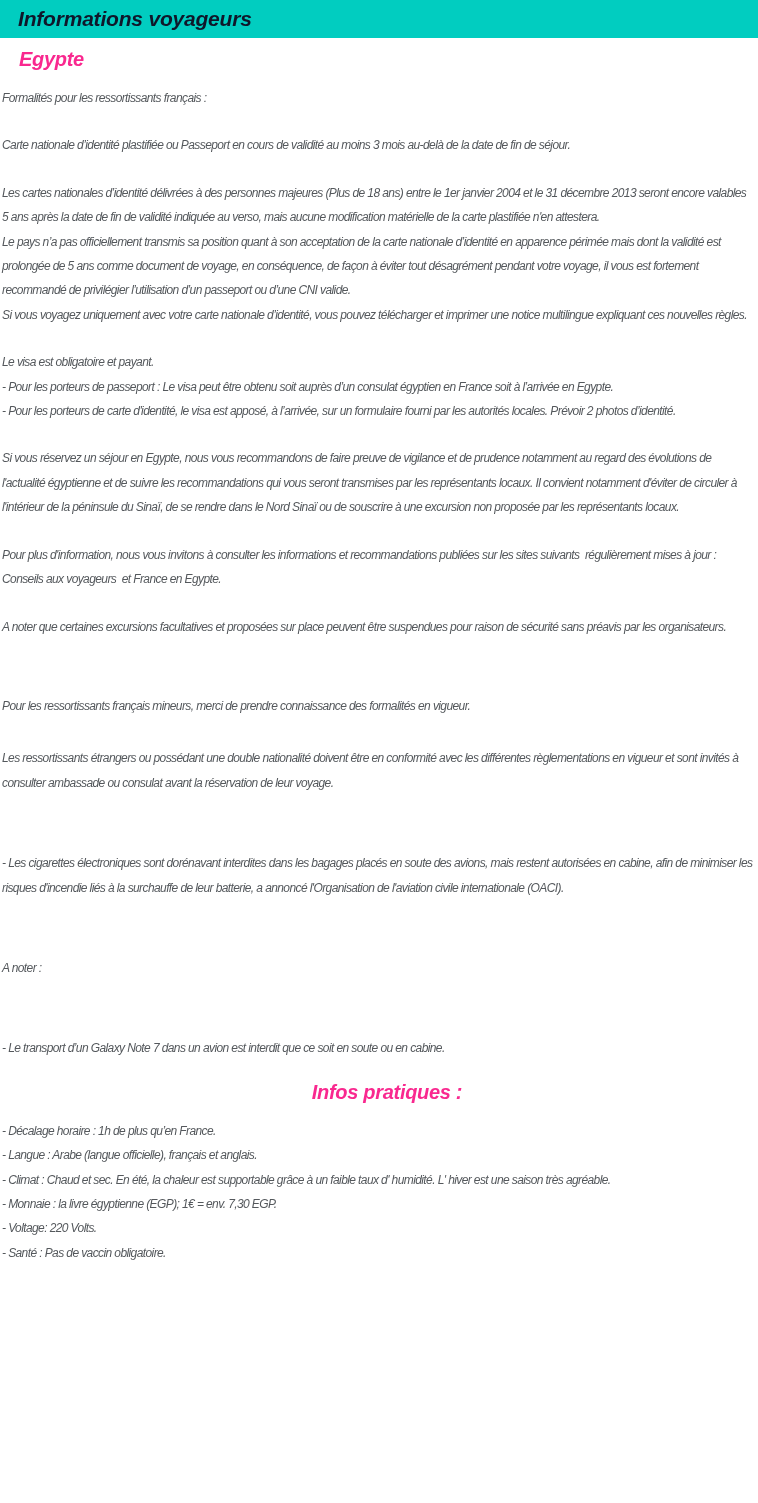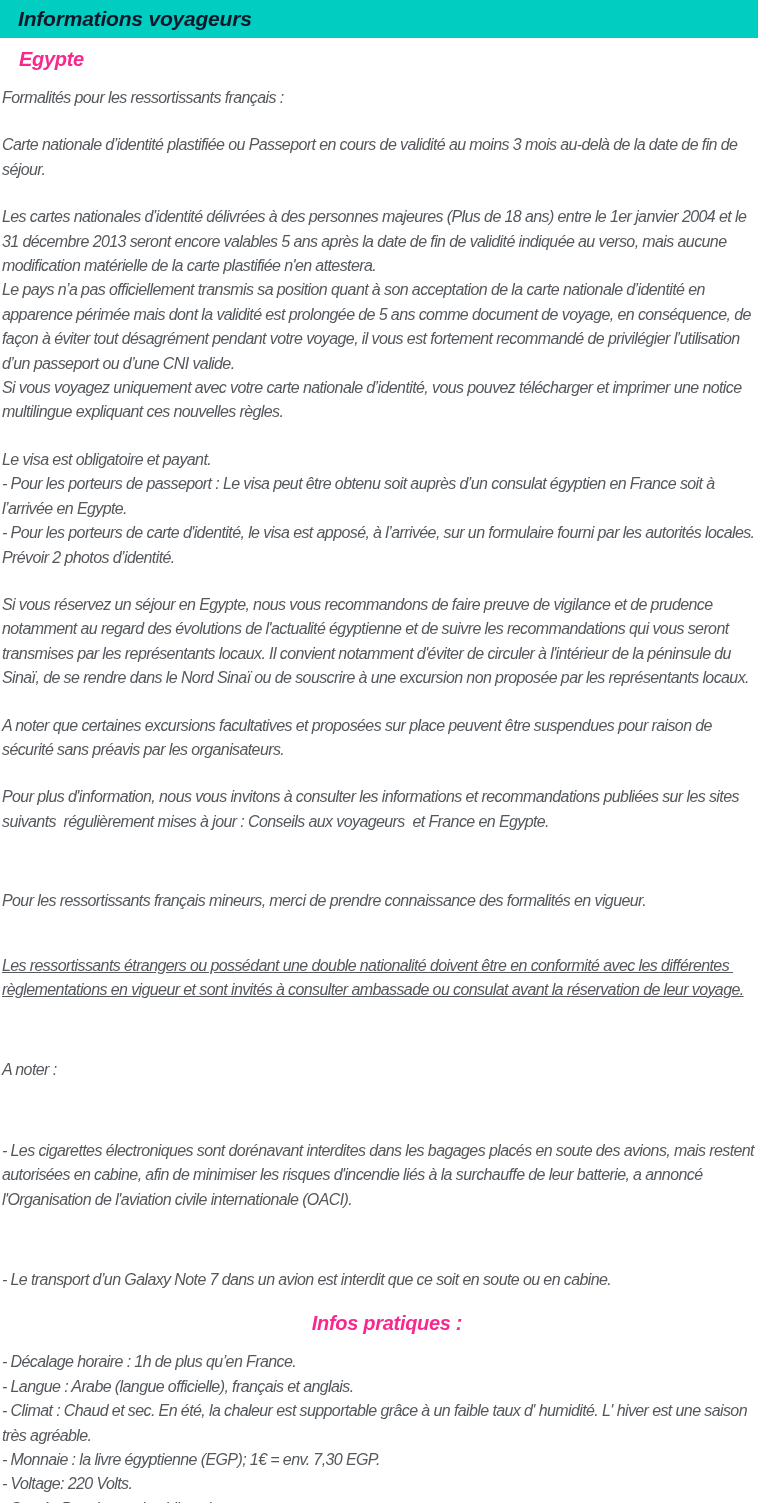--- a/index.html
+++ b/index.html
@@ -41,29 +41,29 @@
     line-height: 30px;
     font-weight: bold;
     font-style: italic;
     letter-spacing: -0.3px;
     margin: 6px 0 0 17px;
   }
   .section-heading { margin-top: 16px; text-align: center; }
   .para {
     font-style: italic;
     color: var(--body, #54585c);
-    font-size: 16px;
+    font-size: 12px;
     letter-spacing: -0.6px;
     line-height: 24.4px;
     margin: 23px 0 0 0;
     white-space: pre-wrap;
   }
   .m-first   { margin-top: 12px; }
   .m-lg      { margin-top: 55px; }
-  .m-md      { margin-top: 40px; text-decoration: underline; }
+  .m-md      { margin-top: 28px; }
   .m-xl      { margin-top: 56px; }
   .pline     { margin-top: 0; }
   .pline-first { margin-top: 12px; }
 </style>
 </head>
 <body>
 
 <div>
 
   <header class="topbar">
@@ -76,26 +76,26 @@
 
     <p class="para m-first">Formalités pour les ressortissants français :</p>
     <p class="para">Carte nationale d’identité plastifiée ou Passeport en cours de validité au moins 3 mois au-delà de la date de fin de séjour.</p>
     <p class="para">Les cartes nationales d’identité délivrées à des personnes majeures (Plus de 18 ans) entre le 1er janvier 2004 et le 31 décembre 2013 seront encore valables 5 ans après la date de fin de validité indiquée au verso, mais aucune modification matérielle de la carte plastifiée n'en attestera.
 Le pays n’a pas officiellement transmis sa position quant à son acceptation de la carte nationale d’identité en apparence périmée mais dont la validité est prolongée de 5 ans comme document de voyage, en conséquence, de façon à éviter tout désagrément pendant votre voyage, il vous est fortement recommandé de privilégier l’utilisation d’un passeport ou d’une CNI valide.
 Si vous voyagez uniquement avec votre carte nationale d’identité, vous pouvez télécharger et imprimer une notice multilingue expliquant ces nouvelles règles.</p>
     <p class="para">Le visa est obligatoire et payant.
 - Pour les porteurs de passeport : Le visa peut être obtenu soit auprès d’un consulat égyptien en France soit à l’arrivée en Egypte.
 - Pour les porteurs de carte d'identité, le visa est apposé, à l’arrivée, sur un formulaire fourni par les autorités locales. Prévoir 2 photos d’identité.</p>
     <p class="para">Si vous réservez un séjour en Egypte, nous vous recommandons de faire preuve de vigilance et de prudence notamment au regard des évolutions de l'actualité égyptienne et de suivre les recommandations qui vous seront transmises par les représentants locaux. Il convient notamment d'éviter de circuler à l'intérieur de la péninsule du Sinaï, de se rendre dans le Nord Sinaï ou de souscrire à une excursion non proposée par les représentants locaux.</p>
+    <p class="para">Pour plus d'information, nous vous invitons à consulter les informations et recommandations publiées sur les sites suivants  régulièrement mises à jour : Conseils aux voyageurs  et France en Egypte.</p>
     <p class="para">A noter que certaines excursions facultatives et proposées sur place peuvent être suspendues pour raison de sécurité sans préavis par les organisateurs.</p>
-    <p class="para">Pour plus d'information, nous vous invitons à consulter les informations et recommandations publiées sur les sites suivants  régulièrement mises à jour : Conseils aux voyageurs  et France en Egypte.</p>
     <p class="para m-lg">Pour les ressortissants français mineurs, merci de prendre connaissance des formalités en vigueur.</p>
     <p class="para m-md">Les ressortissants étrangers ou possédant une double nationalité doivent être en conformité avec les différentes règlementations en vigueur et sont invités à consulter ambassade ou consulat avant la réservation de leur voyage.</p>
+    <p class="para m-xl">- Les cigarettes électroniques sont dorénavant interdites dans les bagages placés en soute des avions, mais restent autorisées en cabine, afin de minimiser les risques d'incendie liés à la surchauffe de leur batterie, a annoncé l'Organisation de l'aviation civile internationale (OACI).</p>
     <p class="para m-xl">A noter :</p>
-    <p class="para m-xl">- Les cigarettes électroniques sont dorénavant interdites dans les bagages placés en soute des avions, mais restent autorisées en cabine, afin de minimiser les risques d'incendie liés à la surchauffe de leur batterie, a annoncé l'Organisation de l'aviation civile internationale (OACI).</p>
     <p class="para m-xl">- Le transport d’un Galaxy Note 7 dans un avion est interdit que ce soit en soute ou en cabine.</p>
 
     <h2 class="section-heading">Infos pratiques :</h2>
 
     <p class="para pline pline-first">- Décalage horaire : 1h de plus qu’en France.</p>
     <p class="para pline">- Langue : Arabe (langue officielle), français et anglais.</p>
     <p class="para pline">- Climat : Chaud et sec. En été, la chaleur est supportable grâce à un faible taux d' humidité. L' hiver est une saison très agréable.</p>
     <p class="para pline">- Monnaie : la livre égyptienne (EGP); 1€ = env. 7,30 EGP.</p>
     <p class="para pline">- Voltage: 220 Volts.</p>
     <p class="para pline">- Santé : Pas de vaccin obligatoire.</p>

